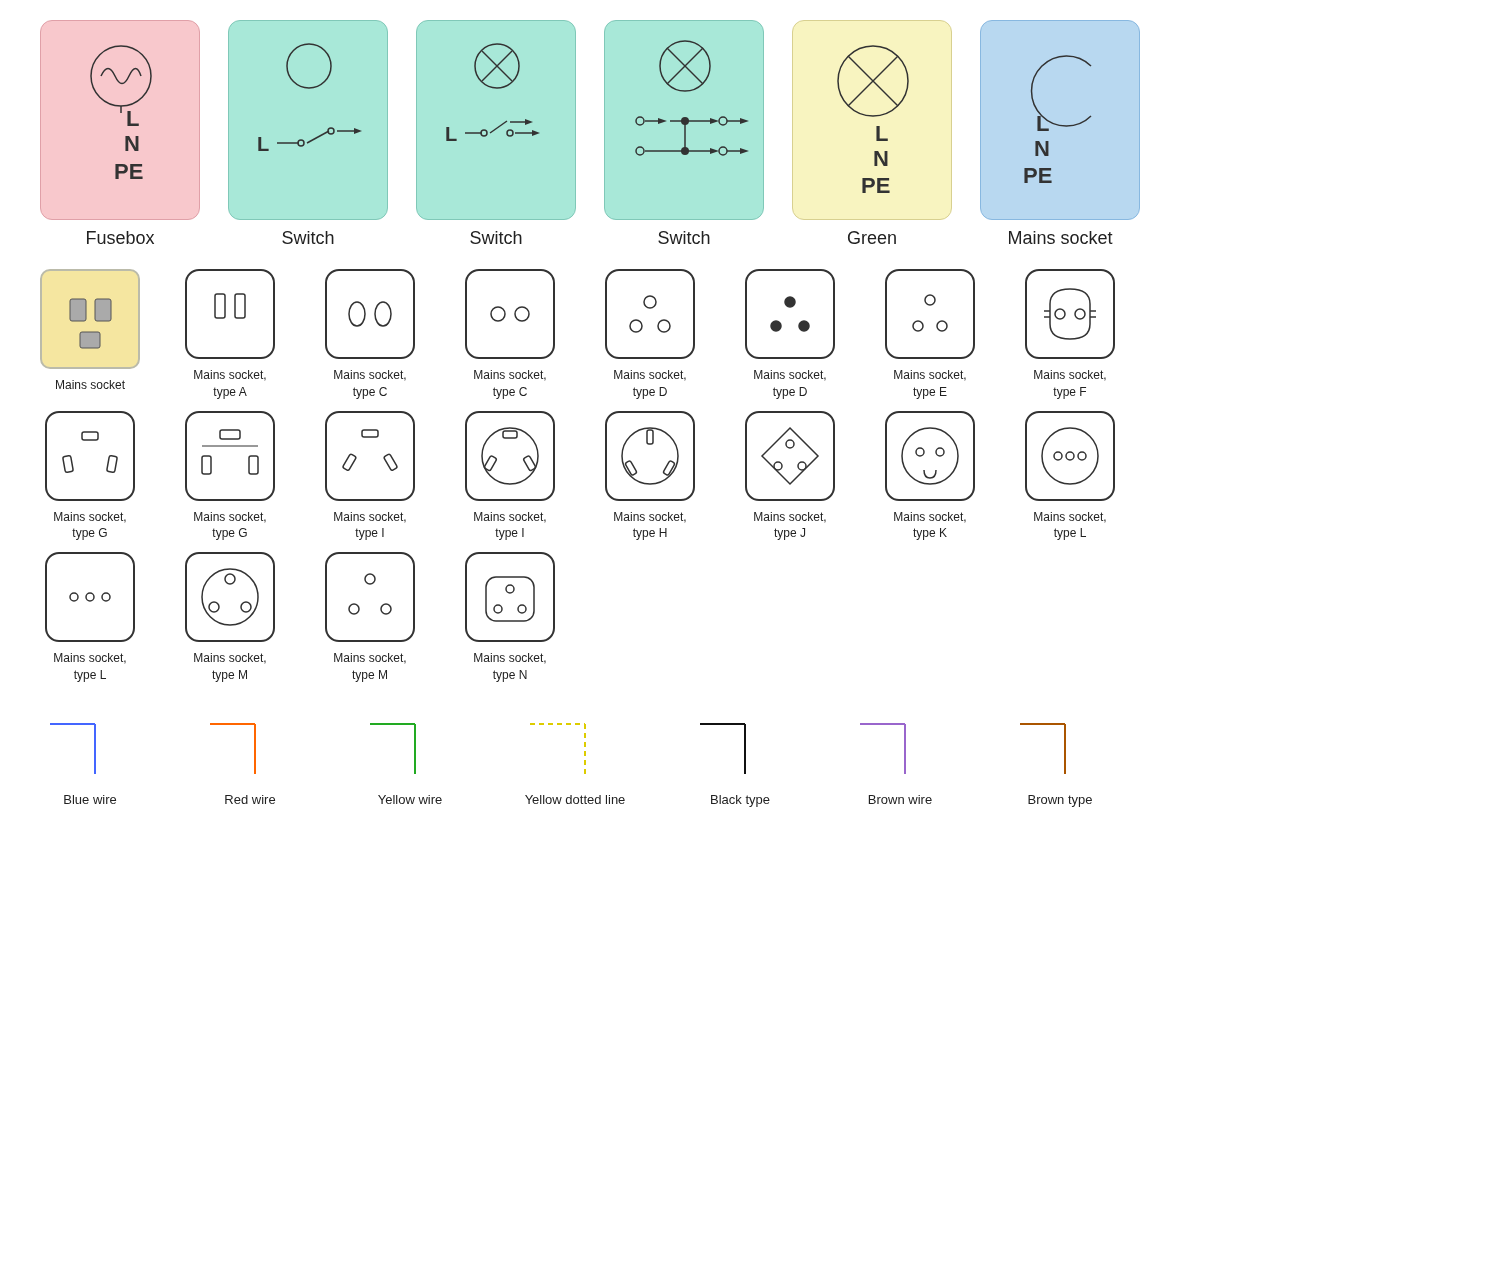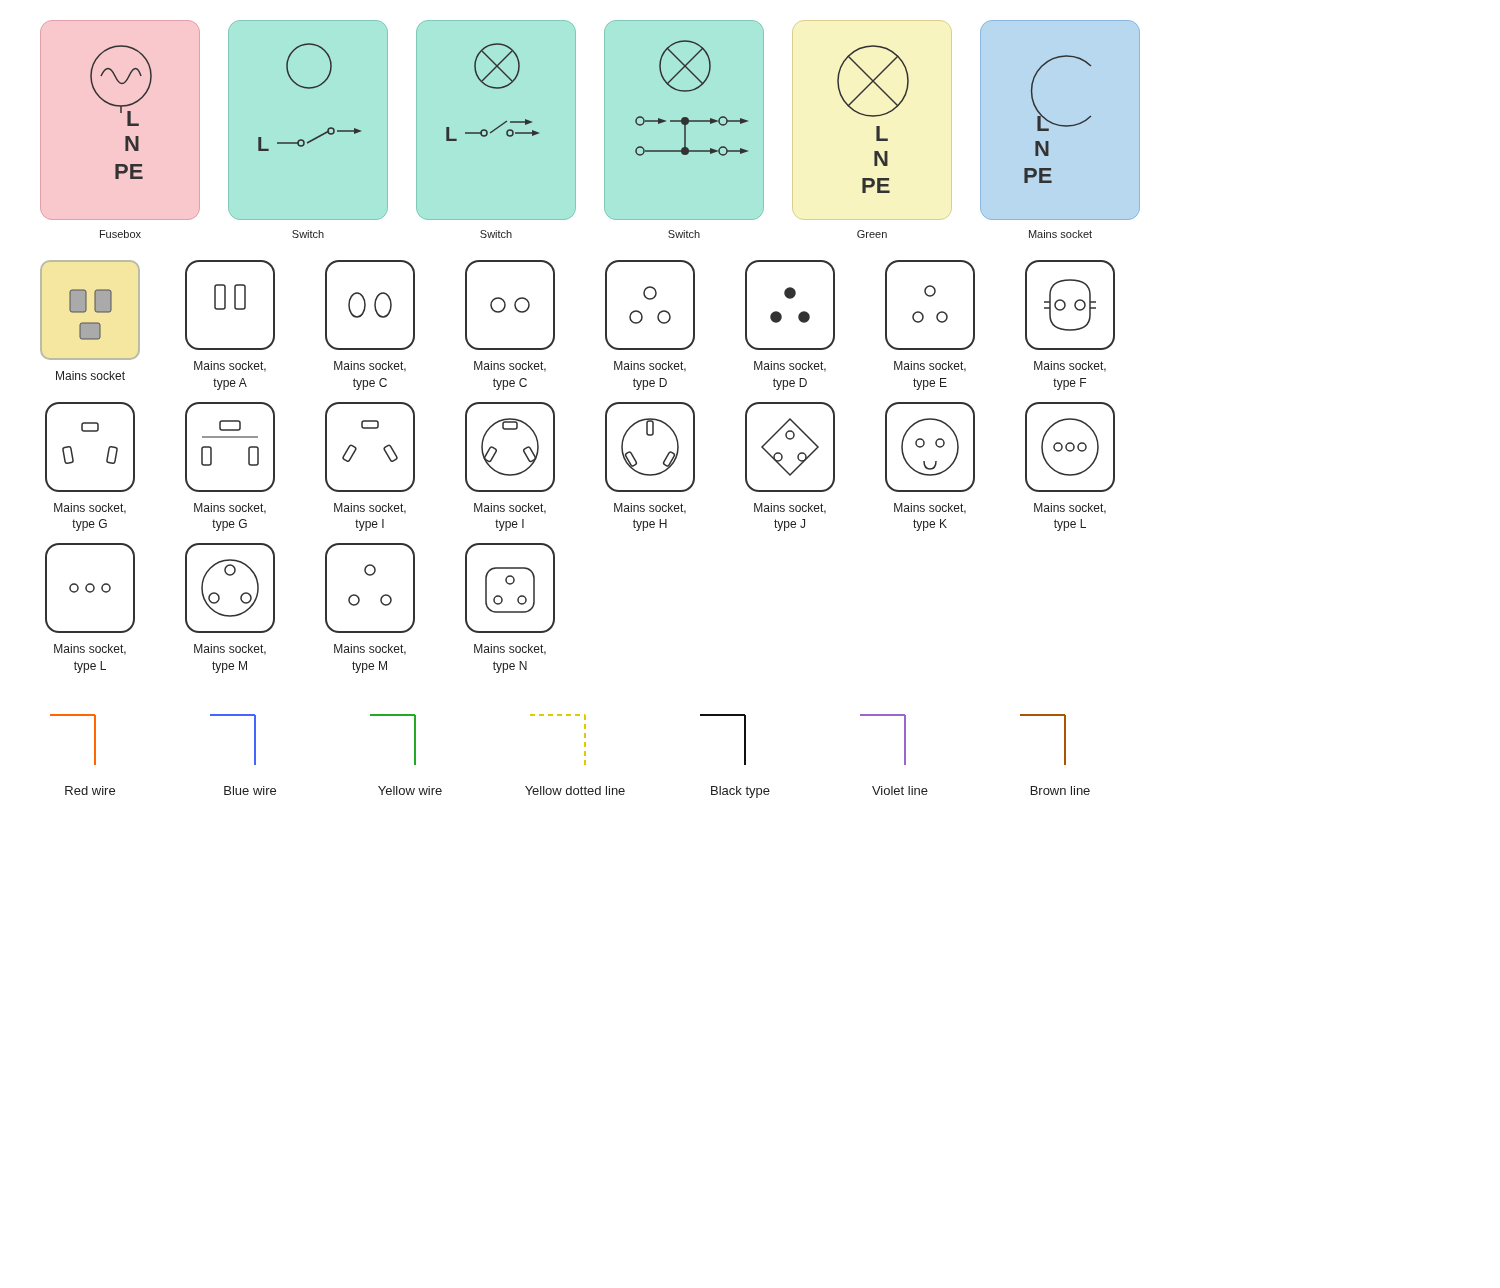--- a/index.html
+++ b/index.html
@@ -27,21 +27,21 @@
     }
 
     .schematic-card {
       display: flex;
       flex-direction: column;
       align-items: center;
     }
 
     .card-label {
       margin-top: 8px;
-      font-size: 11px;
+      font-size: 18px;
       text-align: left;
     }
 
     
     .socket-row {
       display: flex;
       gap: 20px;
       align-items: flex-start;
       margin-bottom: 10px;
       padding-left: 10px;
@@ -506,32 +506,32 @@
     </div>
     <div class="socket-label">Mains socket,<br>type N</div>
   </div>
 
 </div>
 
 <div class="wire-row" style="margin-top:20px;">
 
   <div class="wire-item">
     <svg width="100" height="80">
+      <line x1="10" y1="20" x2="55" y2="20" stroke="#4466ff" stroke-width="2"></line>
+      <line x1="55" y1="20" x2="55" y2="70" stroke="#4466ff" stroke-width="2"></line>
+    </svg>
+    <div class="wire-label">Blue wire</div>
+  </div>
+
+  <div class="wire-item">
+    <svg width="100" height="80">
       <line x1="10" y1="20" x2="55" y2="20" stroke="#ff6600" stroke-width="2"></line>
       <line x1="55" y1="20" x2="55" y2="70" stroke="#ff6600" stroke-width="2"></line>
     </svg>
     <div class="wire-label">Red wire</div>
-  </div>
-
-  <div class="wire-item">
-    <svg width="100" height="80">
-      <line x1="10" y1="20" x2="55" y2="20" stroke="#4466ff" stroke-width="2"></line>
-      <line x1="55" y1="20" x2="55" y2="70" stroke="#4466ff" stroke-width="2"></line>
-    </svg>
-    <div class="wire-label">Blue wire</div>
   </div>
 
   <div class="wire-item">
     <svg width="100" height="80">
       <line x1="10" y1="20" x2="55" y2="20" stroke="#22aa22" stroke-width="2"></line>
       <line x1="55" y1="20" x2="55" y2="70" stroke="#22aa22" stroke-width="2"></line>
     </svg>
     <div class="wire-label">Yellow wire</div>
   </div>
 
@@ -549,24 +549,24 @@
       <line x1="55" y1="20" x2="55" y2="70" stroke="#111111" stroke-width="2"></line>
     </svg>
     <div class="wire-label">Black type</div>
   </div>
 
   <div class="wire-item">
     <svg width="100" height="80">
       <line x1="10" y1="20" x2="55" y2="20" stroke="#9966cc" stroke-width="2"></line>
       <line x1="55" y1="20" x2="55" y2="70" stroke="#9966cc" stroke-width="2"></line>
     </svg>
-    <div class="wire-label">Violet line</div>
+    <div class="wire-label">Brown wire</div>
   </div>
 
   <div class="wire-item">
     <svg width="100" height="80">
       <line x1="10" y1="20" x2="55" y2="20" stroke="#aa5500" stroke-width="2"></line>
       <line x1="55" y1="20" x2="55" y2="70" stroke="#aa5500" stroke-width="2"></line>
     </svg>
-    <div class="wire-label">Brown line</div>
+    <div class="wire-label">Brown type</div>
   </div>
 
 </div>
 
 </body></html>

